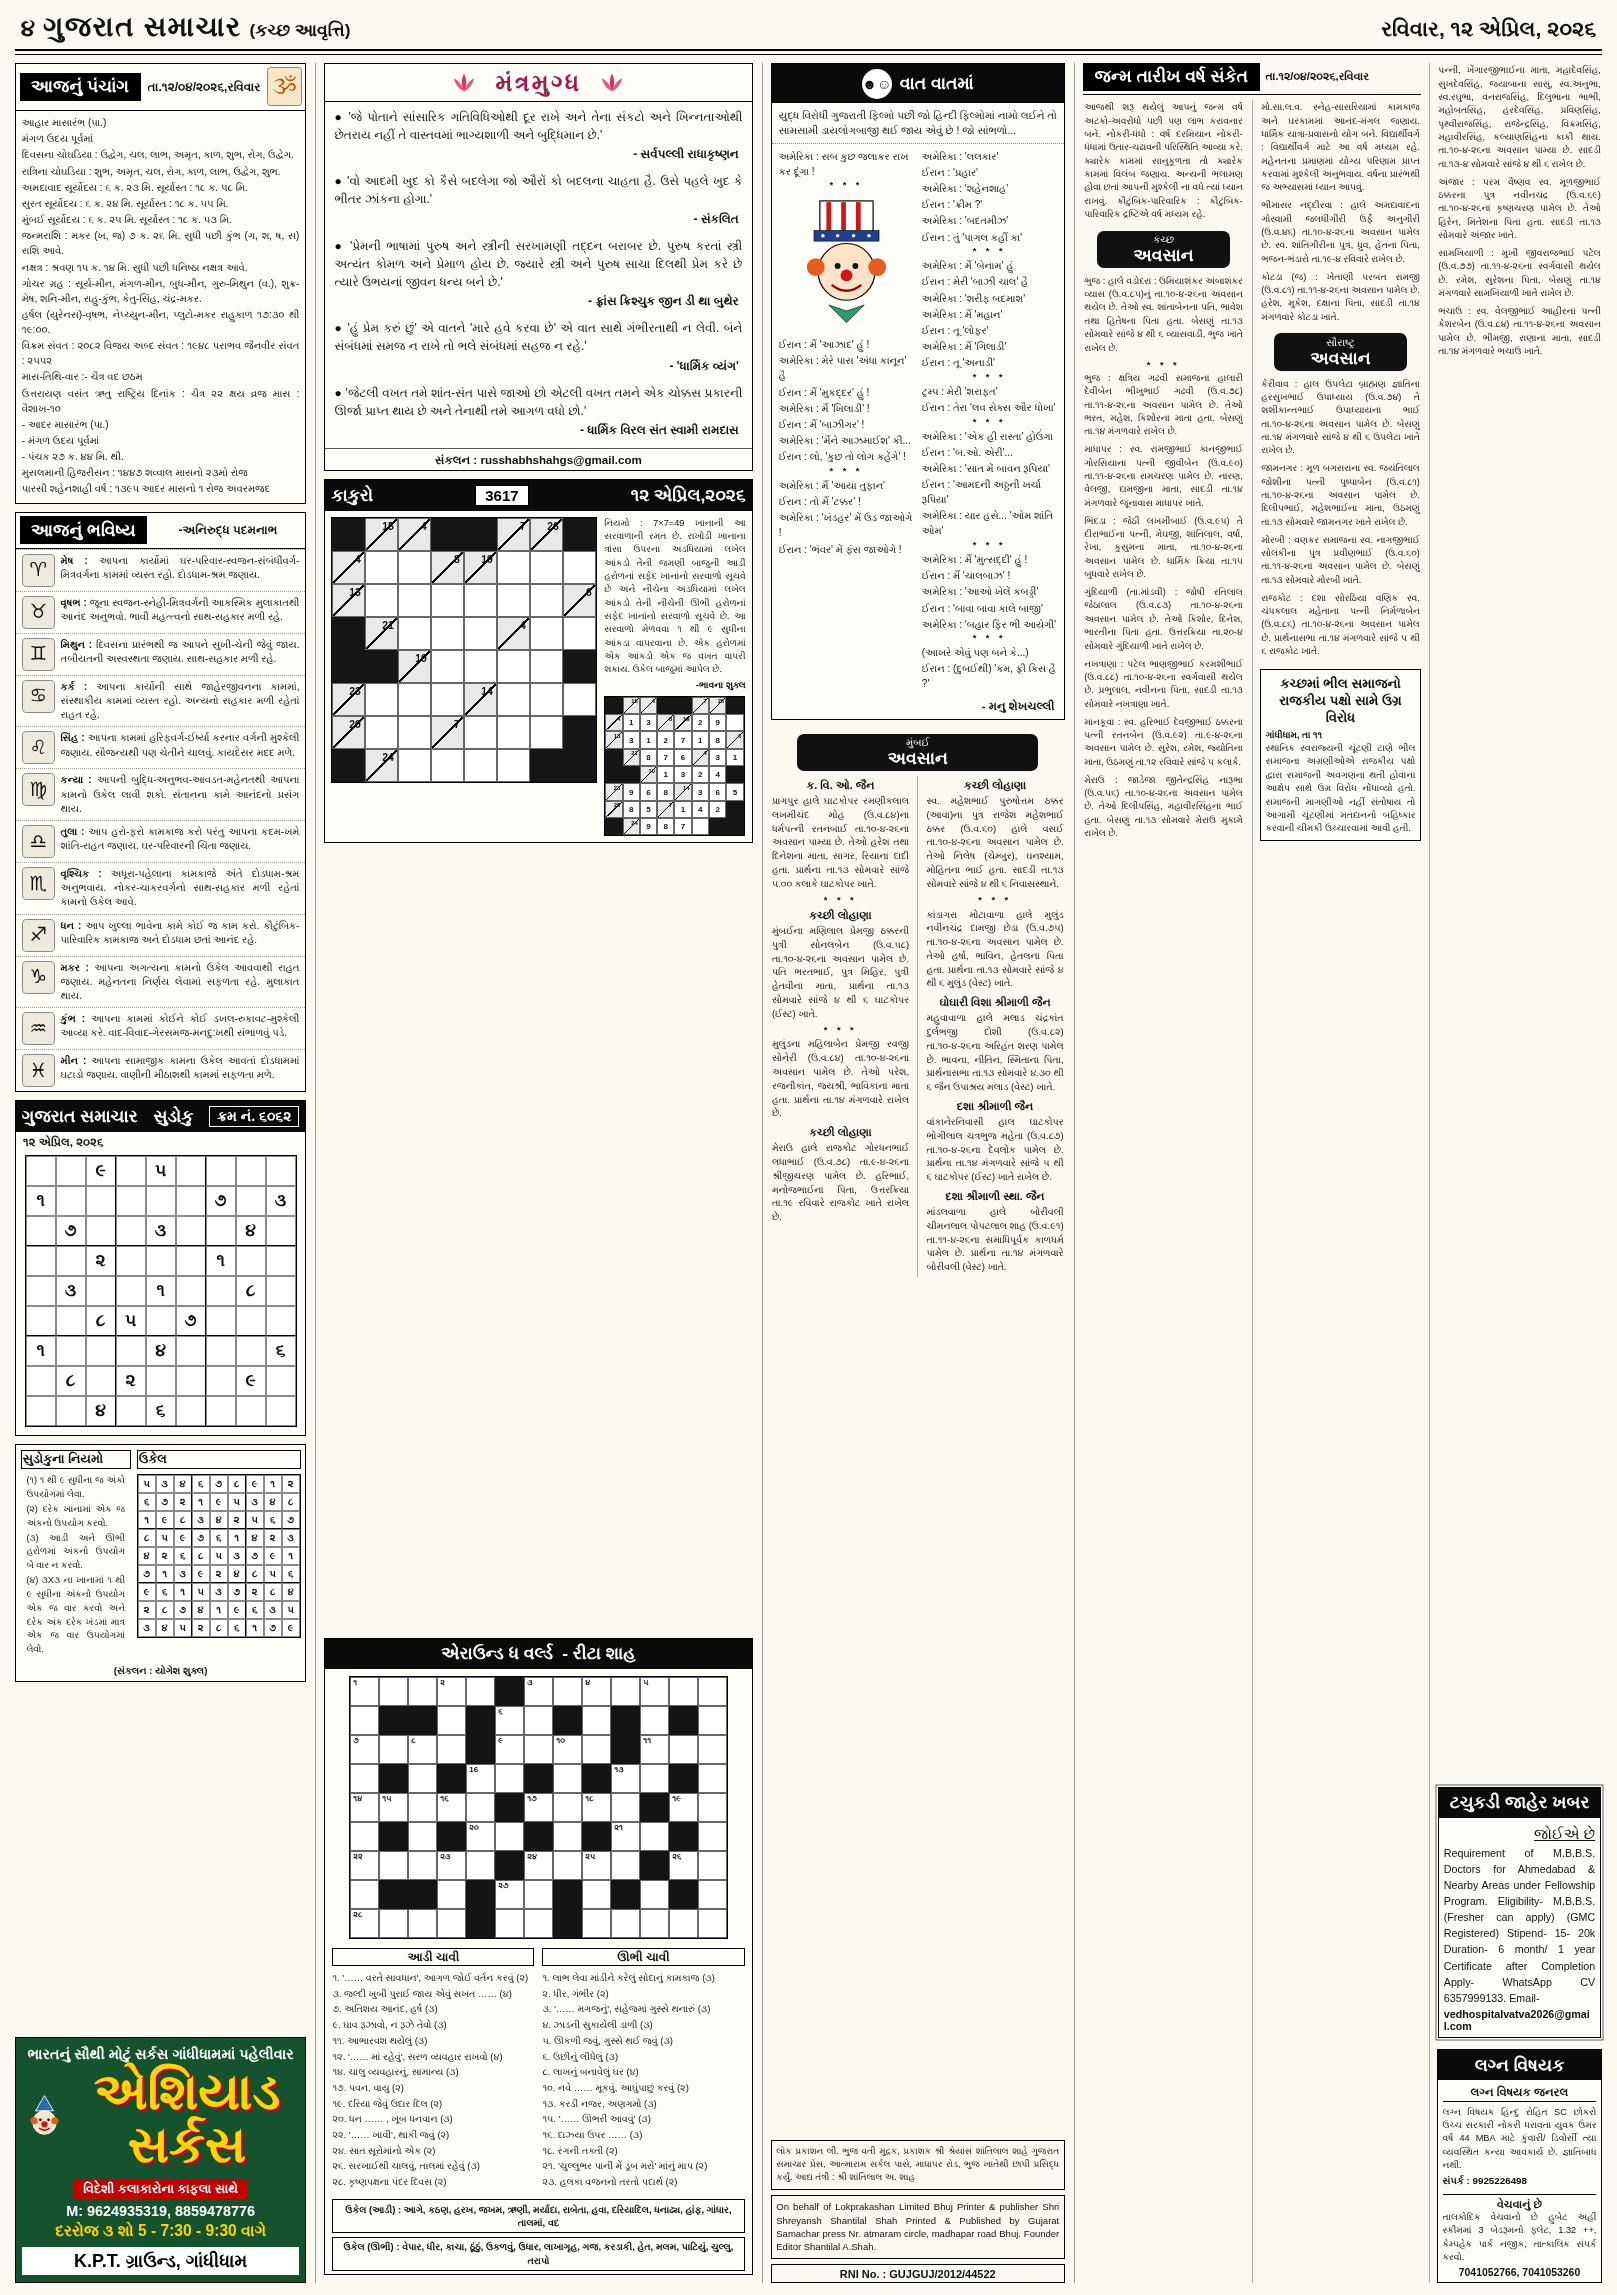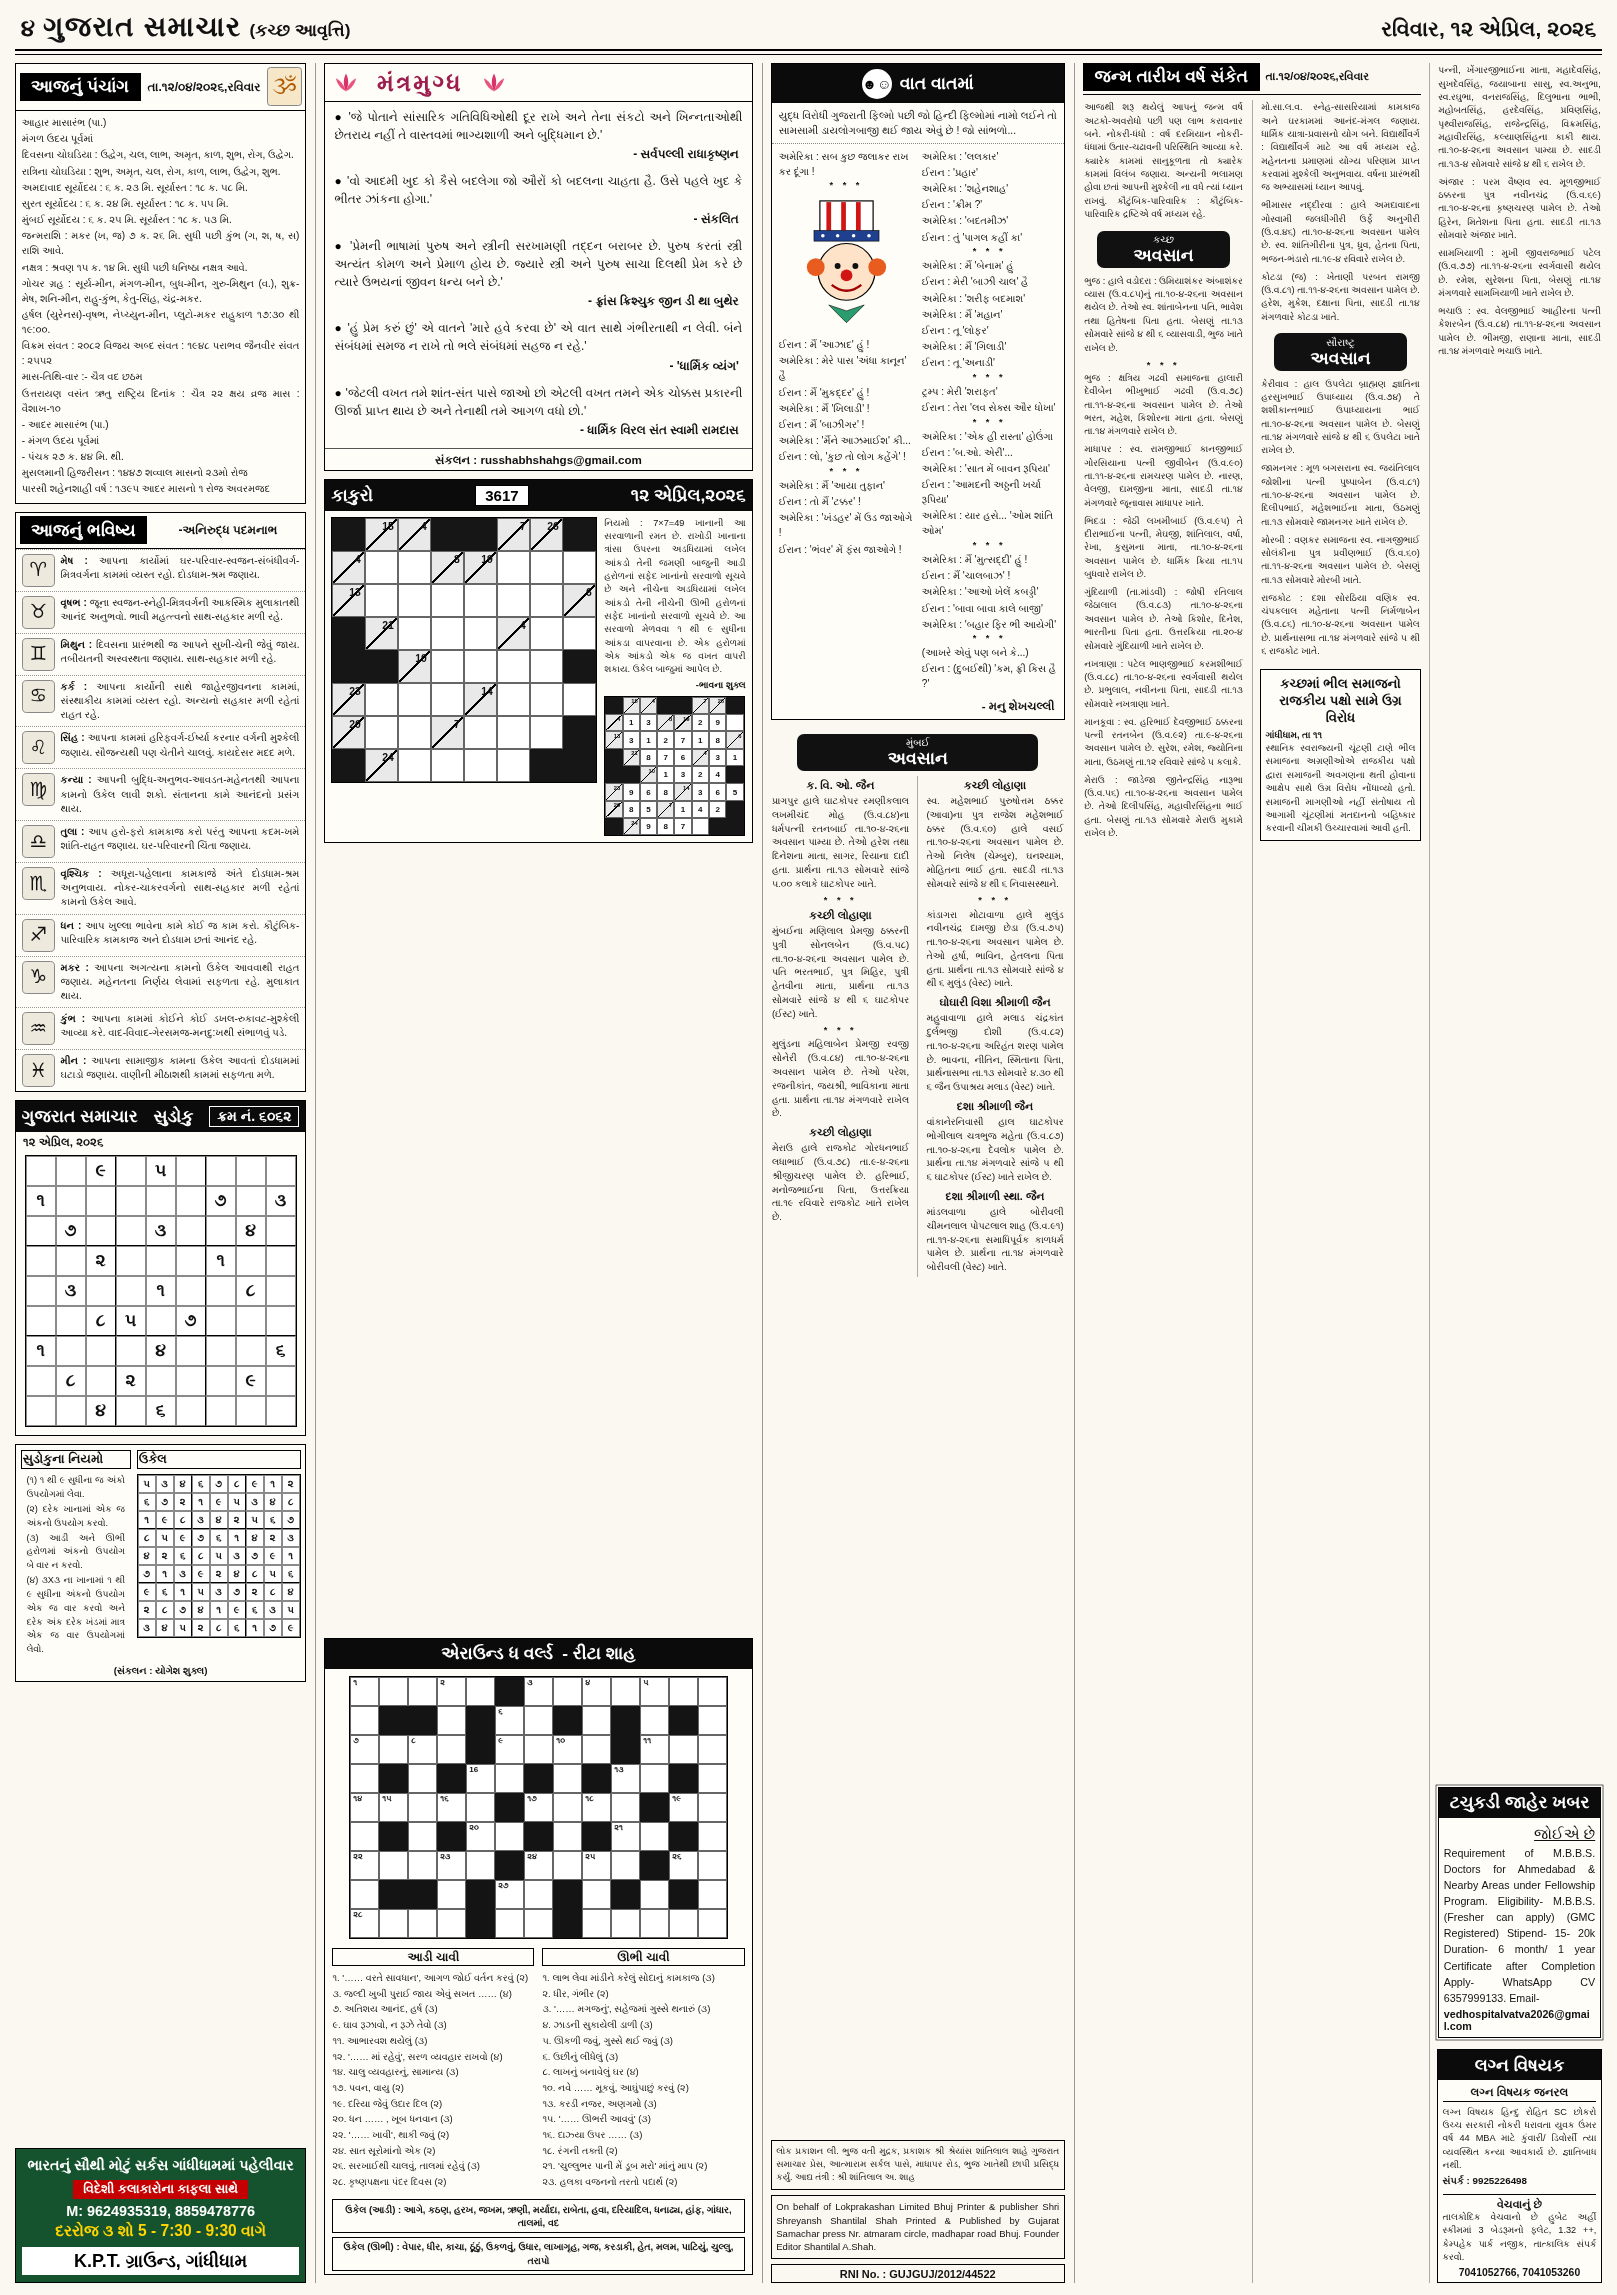--- a/index.html
+++ b/index.html
@@ -55,21 +55,21 @@
   
   .circus{margin-top:auto;background:#14532d;color:#fff;text-align:center;padding:8px 5.8px 7px;border:1.7px solid #000;}
   .c-top{font-size:14.4px;font-weight:bold;}
   .c-row{display:flex;align-items:center;justify-content:center;gap:8px;margin:3.5px 0;}
   .c-name{font-size:51px;font-weight:bold;color:#ffd400;line-height:1.02;text-shadow:2.3px 2.3px 0 #c40000;}
   .c-tag{background:#c40000;color:#fff;display:inline-block;padding:2.3px 10.4px;font-size:12.7px;font-weight:bold;margin:5.8px 0 3.5px;}
   .c-ph{font-size:14.4px;font-weight:bold;}
   .c-shows{color:#ffd400;font-size:15.6px;font-weight:bold;margin-top:3.5px;}
   .c-venue{background:#fff;color:#000;font-weight:bold;font-size:18px;padding:3.5px;margin-top:7px;}
   
-  .mantra-bar{border-bottom:1.2px solid #000;display:flex;align-items:center;justify-content:flex-start;gap:15px;padding:4.6px;}
+  .mantra-bar{border-bottom:1.2px solid #000;display:flex;align-items:center;justify-content:center;gap:15px;padding:4.6px;}
   .mantra-title{font-size:24px;font-weight:bold;color:#9c1d4e;letter-spacing:2.3px;}
   .quote{padding:5.8px 9.2px 1.2px;font-size:12px;line-height:1.5;text-align:justify;}
   .qb{color:#000;}
   .qa{text-align:right;font-weight:bold;padding:1.2px 3.5px 2.3px;}
   .mantra-foot{text-align:center;font-weight:bold;font-size:11.6px;border-top:0.6px solid #555;margin-top:5.8px;padding:3.5px;}
   
   .kak-bar{justify-content:space-between;}
   .kak-num{background:#fff;color:#000;border:1.2px solid #000;padding:1.2px 9.2px;font-size:15px;font-weight:bold;}
   .kak-body{display:flex;gap:7px;padding:5.8px;}
   .kakuro{display:grid;grid-template-columns:repeat(8,33px);grid-auto-rows:33px;border:1.7px solid #000;width:max-content;background:#fff;align-self:flex-start;}
@@ -437,20 +437,33 @@
                 <div class="scell">૭</div>
                 <div class="scell">૯</div>
               </div>
           </div>
         </div>
         <div class="credit-line">(સંકલન : યોગેશ શુક્લ)</div>
       </div>
 
       <div class="circus">
         <div class="c-top">ભારતનું સૌથી મોટું સર્કસ ગાંધીધામમાં પહેલીવાર</div>
+        <div class="c-row">
+          <svg width="64" height="69" viewBox="0 0 100 110">
+            <polygon points="50,4 30,38 70,38" fill="#2b6cb0" stroke="#fff" stroke-width="2"></polygon>
+            <circle cx="50" cy="64" r="26" fill="#ffe3c8" stroke="#fff" stroke-width="2"></circle>
+            <circle cx="50" cy="68" r="7" fill="#d11414"></circle>
+            <circle cx="41" cy="58" r="3" fill="#111"></circle>
+            <circle cx="59" cy="58" r="3" fill="#111"></circle>
+            <path d="M38 76 Q50 86 62 76" stroke="#a00" stroke-width="3" fill="none"></path>
+            <circle cx="27" cy="60" r="8" fill="#e85d1f"></circle>
+            <circle cx="73" cy="60" r="8" fill="#e85d1f"></circle>
+          </svg>
+          <div class="c-name">એશિયાડ સર્કસ</div>
+        </div>
         <div class="c-tag">વિદેશી કલાકારોના કાફલા સાથે</div>
         <div class="c-ph">M: 9624935319, 8859478776</div>
         <div class="c-shows">દરરોજ ૩ શો 5 - 7:30 - 9:30 વાગે</div>
         <div class="c-venue">K.P.T. ગ્રાઉન્ડ, ગાંધીધામ</div>
       </div>
     </div>
 
     <div class="col c2">
 
       <div class="box">

